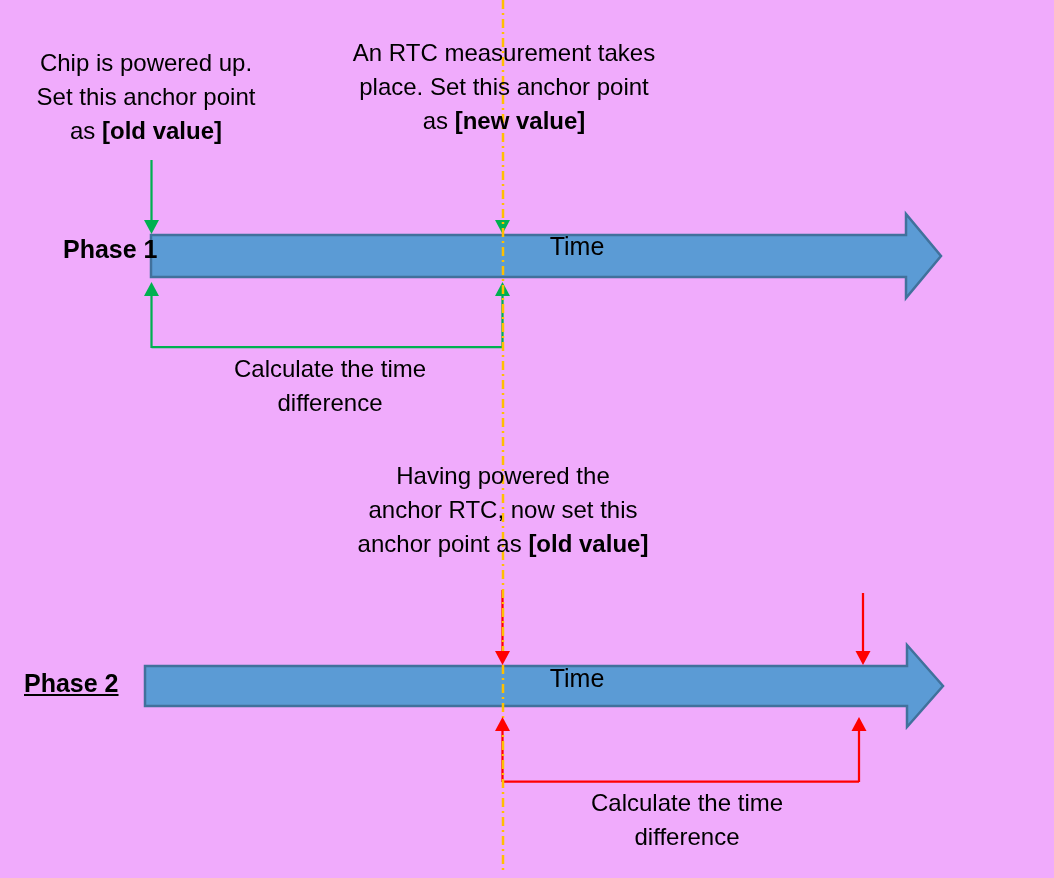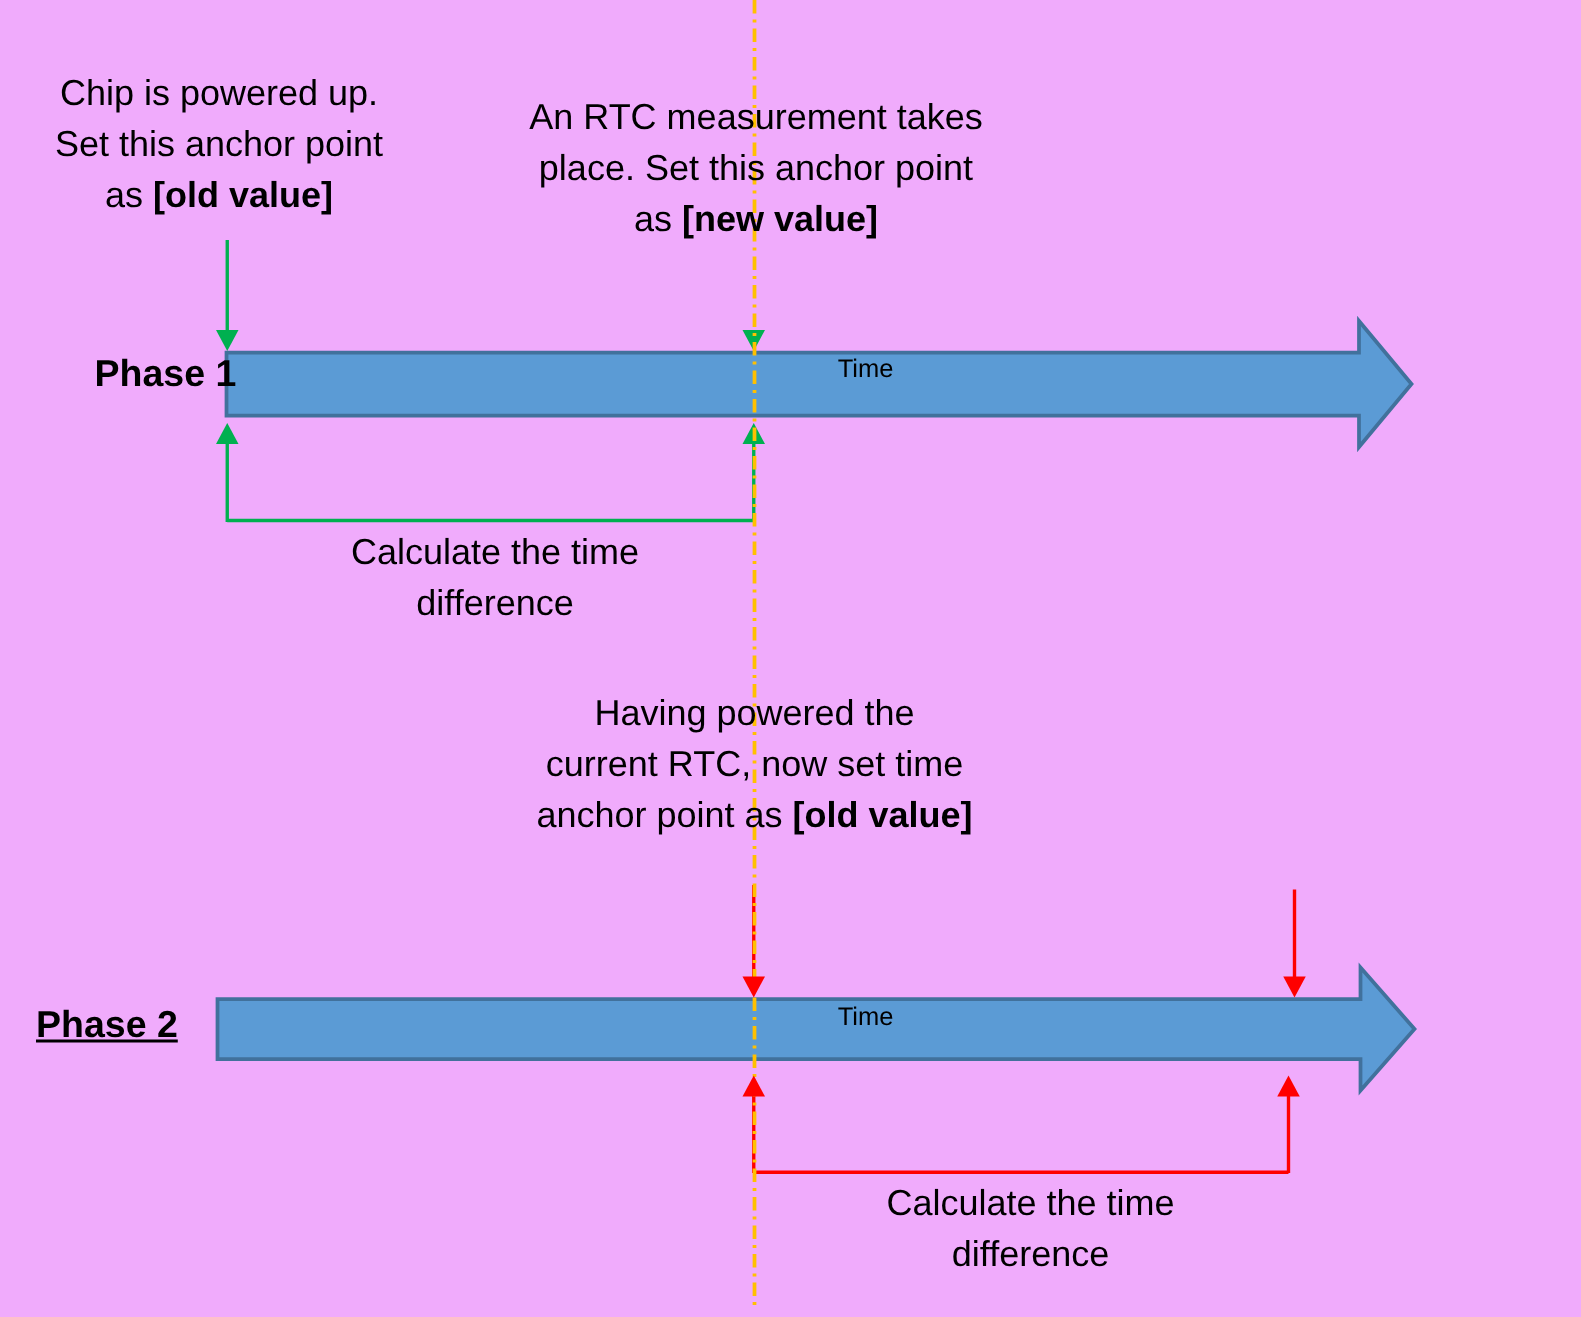--- a/index.html
+++ b/index.html
@@ -30,21 +30,21 @@
     font-size:25px;
     font-weight:bold;
     line-height:34px;
     z-index:2;
     white-space:nowrap;
   }
   .time-label{
     position:absolute;
     width:100px;
     text-align:center;
-    font-size:17px;
+    font-size:25px;
     line-height:34px;
     z-index:2;
   }
   .note b{font-weight:bold;}
 </style>
 </head>
 <body>
 
 <div class="canvas">
 
@@ -77,38 +77,38 @@
     <polygon points="495,731 510,731 502.5,717" fill="#FF0000"></polygon>
     <polygon points="851.5,731 866.5,731 859,717" fill="#FF0000"></polygon>
   </svg>
 
   <div class="note" style="left:-4px; top:46px; width:300px;">
     <div>Chip is powered up.</div>
     <div>Set this anchor point</div>
     <div><span>as </span><b>[old value]</b></div>
   </div>
 
-  <div class="note" style="left:324px; top:62px; width:360px;">
+  <div class="note" style="left:324px; top:36px; width:360px;">
     <div>An RTC measurement takes</div>
     <div>place. Set this anchor point</div>
     <div><span>as </span><b>[new value]</b></div>
   </div>
 
   <div class="phase-label" style="left:16px; top:232px;margin-left:47px;">Phase 1</div>
 
   <div class="time-label" style="left:527px; top:229px;">Time</div>
 
   <div class="note" style="left:180px; top:352px; width:300px;">
     <div>Calculate the time</div>
     <div>difference</div>
   </div>
 
   <div class="note" style="left:323px; top:459px; width:360px;">
     <div>Having powered the</div>
-    <div>current RTC, now set time</div>
+    <div>anchor RTC, now set this</div>
     <div><span>anchor point as </span><b>[old value]</b></div>
   </div>
 
 
   <div class="phase-label" style="left:24px; top:666px;text-decoration:underline;">Phase 2</div>
 
   <div class="time-label" style="left:527px; top:661px;">Time</div>
 
   <div class="note" style="left:537px; top:786px; width:300px;">
     <div>Calculate the time</div>

